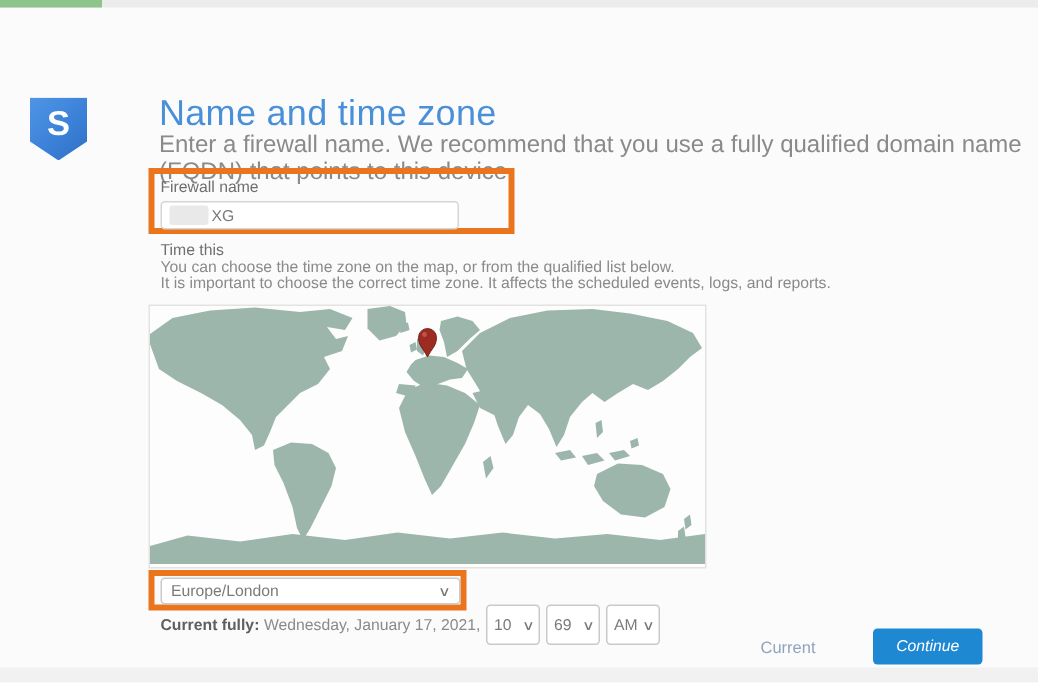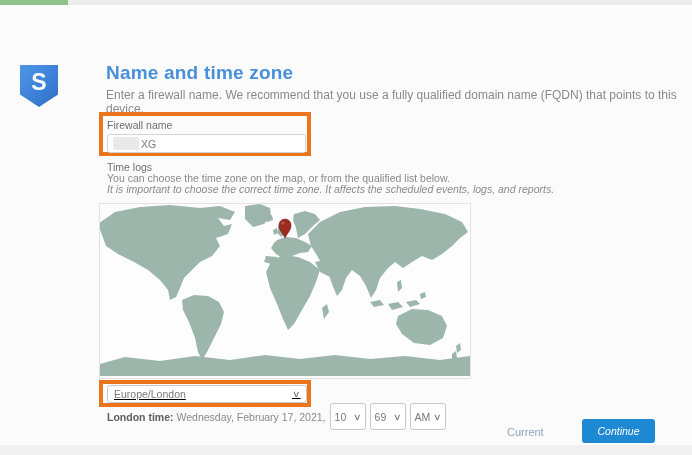--- a/index.html
+++ b/index.html
@@ -11,37 +11,37 @@
   .progress-track { position:absolute; left:0; top:0; width:692px; height:5px; background:#ececec; }
   .progress-fill { position:absolute; left:0; top:0; height:5px; width:68px; background:#8cc48c; }
 
   
   .logo { position:absolute; left:20px; top:65px; width:38px; height:42px;
           background:linear-gradient(135deg,#4e95e6 0%,#3a7fd6 60%,#2f6fc4 100%);
           clip-path:polygon(0% 0%,100% 0%,100% 70%,50% 100%,0% 70%);
           display:flex; align-items:flex-start; justify-content:center; }
   .logo span { color:#fff; font-size:23px; font-weight:bold; line-height:34px; }
 
-  .page-title { position:absolute; left:106px; top:62px; font-size:19px; font-weight:700; color:#4a90d9; letter-spacing:0.2px; }
-  .page-subtitle { position:absolute; left:106px; top:88px; font-size:12px; color:#8a8a8a; }
+  .page-title { position:absolute; left:106px; top:62px; font-size:24px; font-weight:400; color:#4a90d9; letter-spacing:0.2px; }
+  .page-subtitle { position:absolute; left:106px; top:88px; font-size:16px; color:#8a8a8a; }
 
   
   .hl { border:4px solid #eb751d; position:absolute; background:transparent; }
-  .hl-name { left:99px; top:112px; width:212px; height:44px; padding:3px 12px 0 4px; }
-  .hl-tz   { left:99px; top:380px; width:212px; height:27px; padding:1px 0 0 4px;text-decoration:underline; }
+  .hl-name { left:99px; top:112px; width:244px; height:44px; padding:3px 12px 0 4px; }
+  .hl-tz   { left:99px; top:380px; width:212px; height:27px; padding:1px 0 0 4px; }
 
   .field-label { font-size:10.5px; color:#6f6f6f; }
   .text-input { margin-top:3px; width:199px; height:19px; background:#fff; border:1px solid #d5d5d5;
                 border-radius:3px; display:flex; align-items:center; padding-left:5px; }
   .redacted { width:26px; height:13px; background:#e9e9e9; border-radius:2px; display:inline-block; }
   .input-value { font-size:10.5px; color:#7a7a7a; margin-left:2px; }
 
   .tz-label { position:absolute; left:107px; top:161px; font-size:10.5px; color:#6f6f6f; }
   .tz-desc1 { position:absolute; left:107px; top:172px; font-size:10.5px; color:#8a8a8a; }
-  .tz-desc2 { position:absolute; left:107px; top:183px; font-size:10.5px; color:#8a8a8a;font-style:italic; }
+  .tz-desc2 { position:absolute; left:107px; top:183px; font-size:10.5px; color:#8a8a8a; }
 
   
   .map-box { position:absolute; left:99px; top:203px; width:372px; height:176px; background:#fdfdfd;
              border:1px solid #e2e2e2; }
   .map-box svg { display:block; }
 
   
   .selectbox { background:#fff; border:1px solid #c9c9c9; border-radius:3px; display:flex;
                align-items:center; justify-content:space-between; padding:0 6px; cursor:default; }
   .selectbox .val { font-size:10.5px; color:#7a7a7a; }
@@ -77,21 +77,21 @@
   <div class="page-subtitle">Enter a firewall name. We recommend that you use a fully qualified domain name (FQDN) that points to this device.</div>
 
   <div class="hl hl-name">
     <div class="field-label">Firewall name</div>
     <div class="text-input">
       <span class="redacted"></span>
       <span class="input-value">XG</span>
     </div>
   </div>
 
-  <div class="tz-label">Time logs</div>
+  <div class="tz-label">Time this</div>
   <div class="tz-desc1">You can choose the time zone on the map, or from the qualified list below.</div>
   <div class="tz-desc2">It is important to choose the correct time zone. It affects the scheduled events, logs, and reports.</div>
 
   <div class="map-box">
     <svg width="370" height="174" viewBox="0 0 370 174">
       <g fill="#9cb6ab" stroke="none">
 
         <path d="M-2,20 L15,8 L40,3 L70,1 L100,4 L120,2 L135,8 L130,16 L118,14 L124,22 L132,20 L128,30 L116,34 L120,42 L112,52 L100,58 L92,66 L84,74 L80,84 L76,93 L70,96 L68,86 L60,76 L48,66 L34,58 L18,50 L6,42 Z"></path>
 
         <path d="M145,2 L160,0 L170,4 L171,12 L164,20 L153,23 L145,15 Z"></path>
@@ -141,22 +141,22 @@
   </div>
 
   <div class="hl hl-tz">
     <div class="selectbox tz-select">
       <span class="val">Europe/London</span>
       <span class="chev">∨</span>
     </div>
   </div>
 
   <div class="time-row">
-    <span class="bold">London time:</span>
-    <span class="date">Wednesday, February 17, 2021,</span>
+    <span class="bold">Current fully:</span>
+    <span class="date">Wednesday, January 17, 2021,</span>
     <div class="selectbox mini-select">
       <span class="val">10</span>
       <span class="chev">∨</span>
     </div>
     <div class="selectbox mini-select">
       <span class="val">69</span>
       <span class="chev">∨</span>
     </div>
     <div class="selectbox mini-select">
       <span class="val">AM</span>

